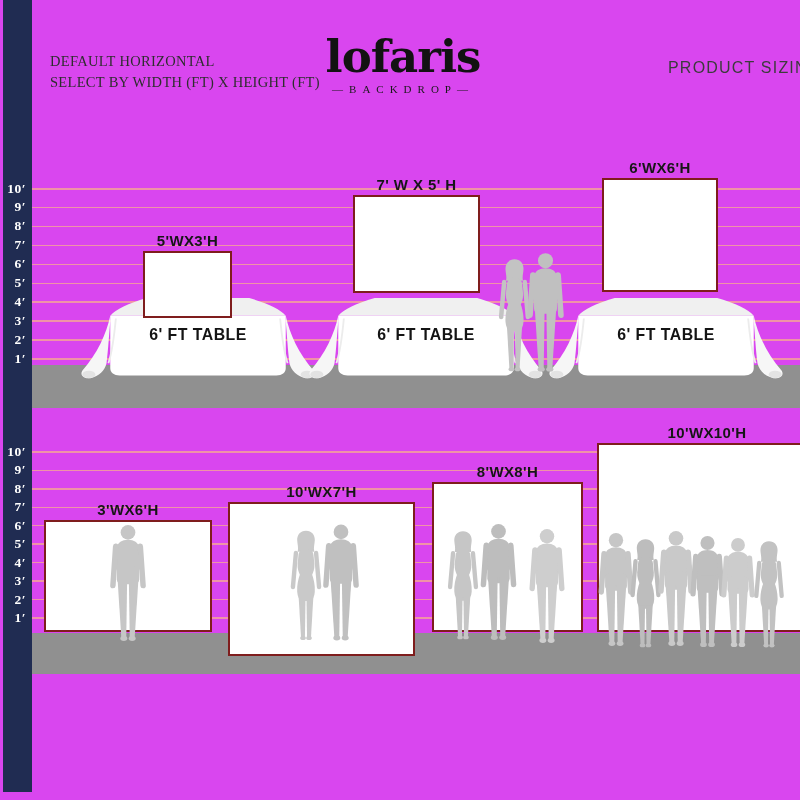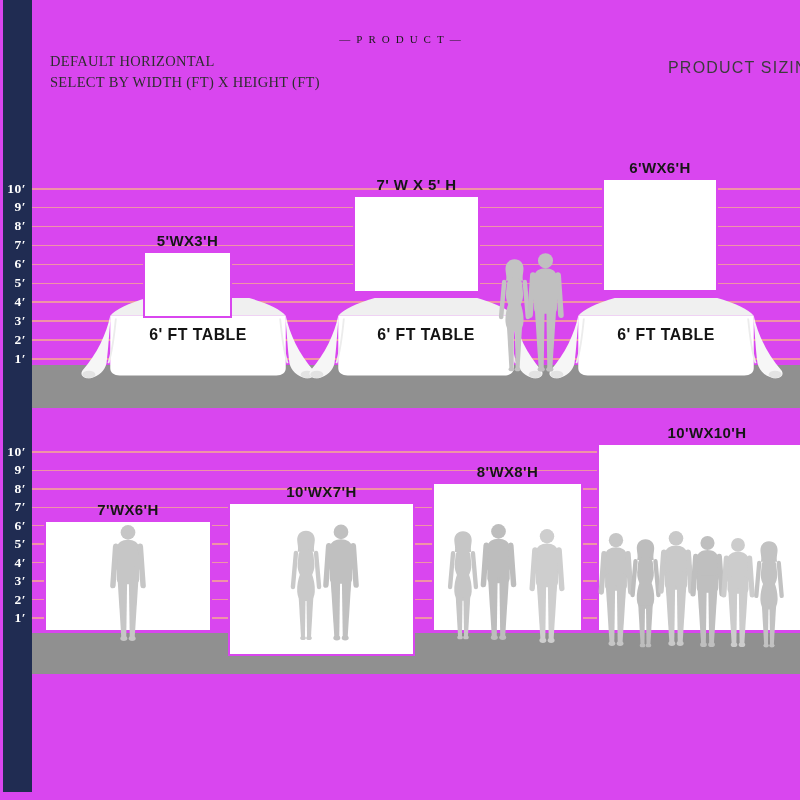--- a/index.html
+++ b/index.html
@@ -41,21 +41,21 @@
   .ground1{top:365px;height:43px;}
   .ground2{top:633px;height:41px;}
 
   
   .table-svg{position:absolute;top:296px;width:280px;height:86px;}
   .t1{left:58px;} .t2{left:286px;} .t3{left:526px;}
   .table-label{font-family:"Liberation Sans",sans-serif;font-weight:600;font-size:17px;
                letter-spacing:.5px;fill:#141414;}
 
   
-  .backdrop{position:absolute;background:#fff;border:2px solid #d946ef;box-sizing:border-box;}
+  .backdrop{position:absolute;background:#fff;border:2px solid #7f1d1d;box-sizing:border-box;}
   .bd-label{position:absolute;bottom:calc(100% + 4px);left:50%;transform:translateX(-50%);
             white-space:nowrap;font-weight:600;font-size:15px;letter-spacing:.4px;color:#161616;}
   .b1{left:143px;top:221px;width:89px;height:67px;margin-top:30px;}
   .b2{left:353px;top:195px;width:127px;height:98px;padding-left:48px;}
   .b3{left:602px;top:178px;width:116px;height:114px;}
   .b4{left:44px;top:520px;width:168px;height:112px;}
   .b5{left:228px;top:502px;width:187px;height:154px;}
   .b6{left:432px;top:482px;width:151px;height:150px;}
   .b7{left:597px;top:443px;width:220px;height:189px;}
 
@@ -101,21 +101,22 @@
     </defs>
   </svg>
 
   <div class="leftbar"></div>
 
   <div class="hdr-left">
     <div>DEFAULT HORIZONTAL</div>
     <div>SELECT BY WIDTH (FT) X HEIGHT (FT)</div>
   </div>
   <div class="logo">
-    <div class="logo-sub">—PRODUCT—</div>
+    <div class="logo-name">lofaris</div>
+    <div class="logo-sub">—BACKDROP—</div>
   </div>
   <div class="ptitle">PRODUCT SIZING</div>
 
   <div class="lines lines1"></div>
   <div class="lines lines2"></div>
 
   <div class="ruler ruler1">
     <span>10′</span>
     <span>9′</span>
     <span>8′</span>
@@ -181,21 +182,21 @@
     <span class="bd-label">5'WX3'H</span>
   </div>
   <div class="backdrop b2">
     <span class="bd-label">7' W X 5' H</span>
   </div>
   <div class="backdrop b3">
     <span class="bd-label">6'WX6'H</span>
   </div>
 
   <div class="backdrop b4">
-    <span class="bd-label">7'WX6'H</span>
+    <span class="bd-label">3'WX6'H</span>
   </div>
   <div class="backdrop b5">
     <span class="bd-label">10'WX7'H</span>
   </div>
   <div class="backdrop b6">
     <span class="bd-label">8'WX8'H</span>
   </div>
   <div class="backdrop b7">
     <span class="bd-label">10'WX10'H</span>
   </div>

